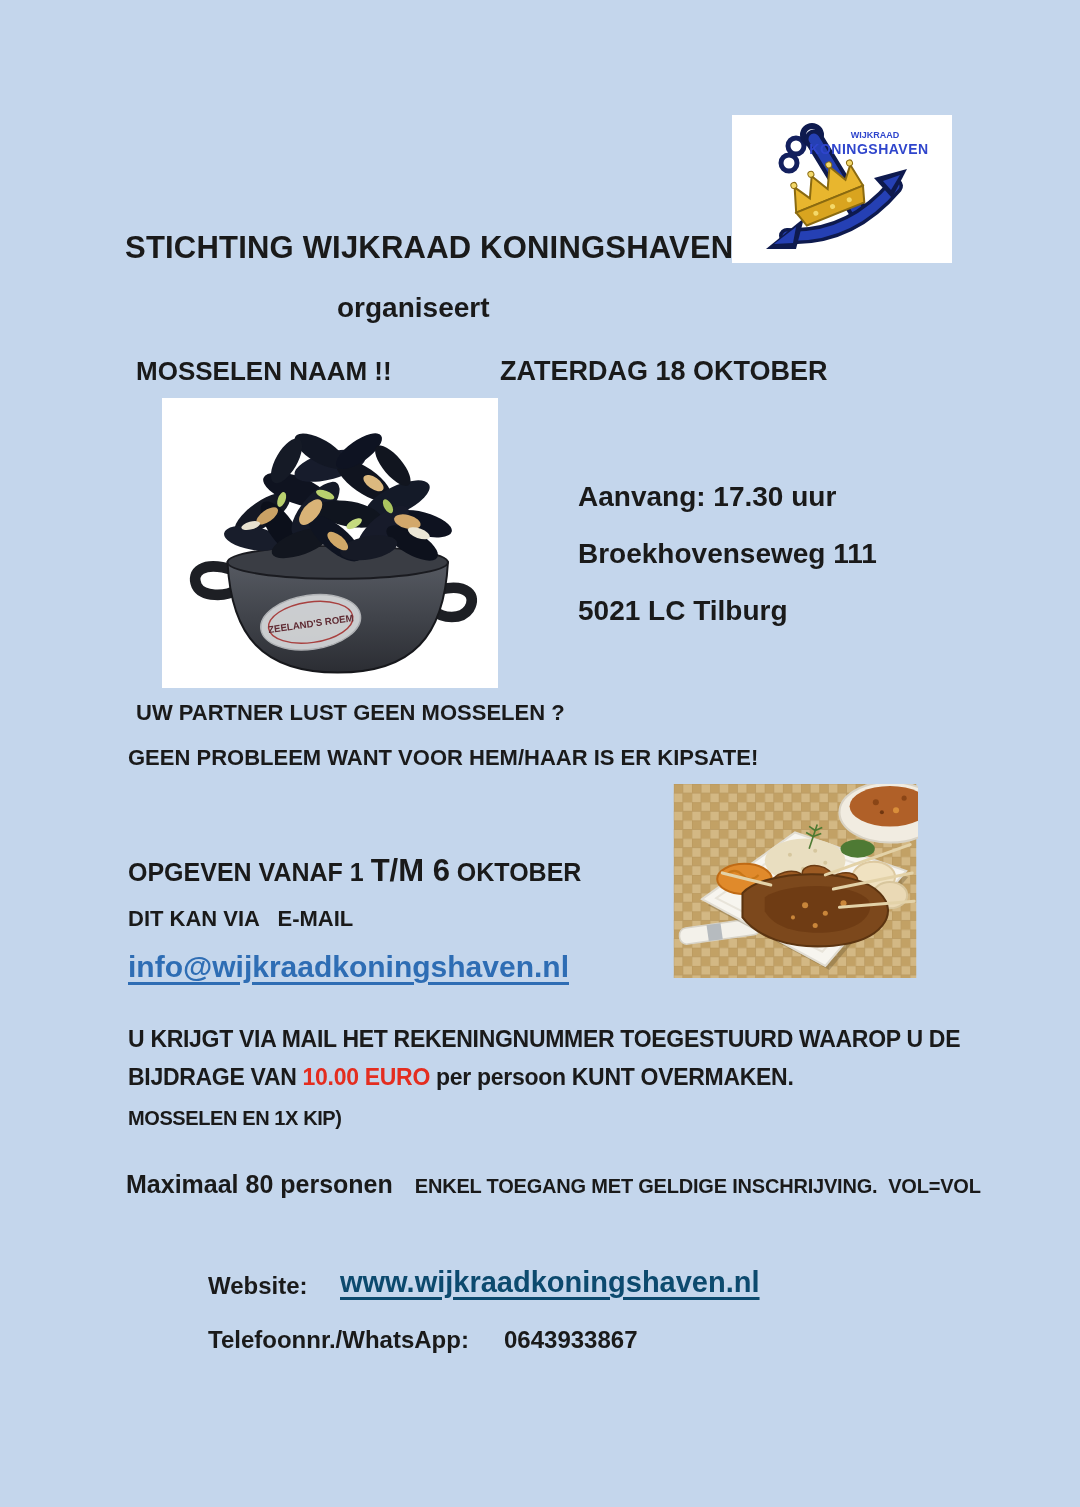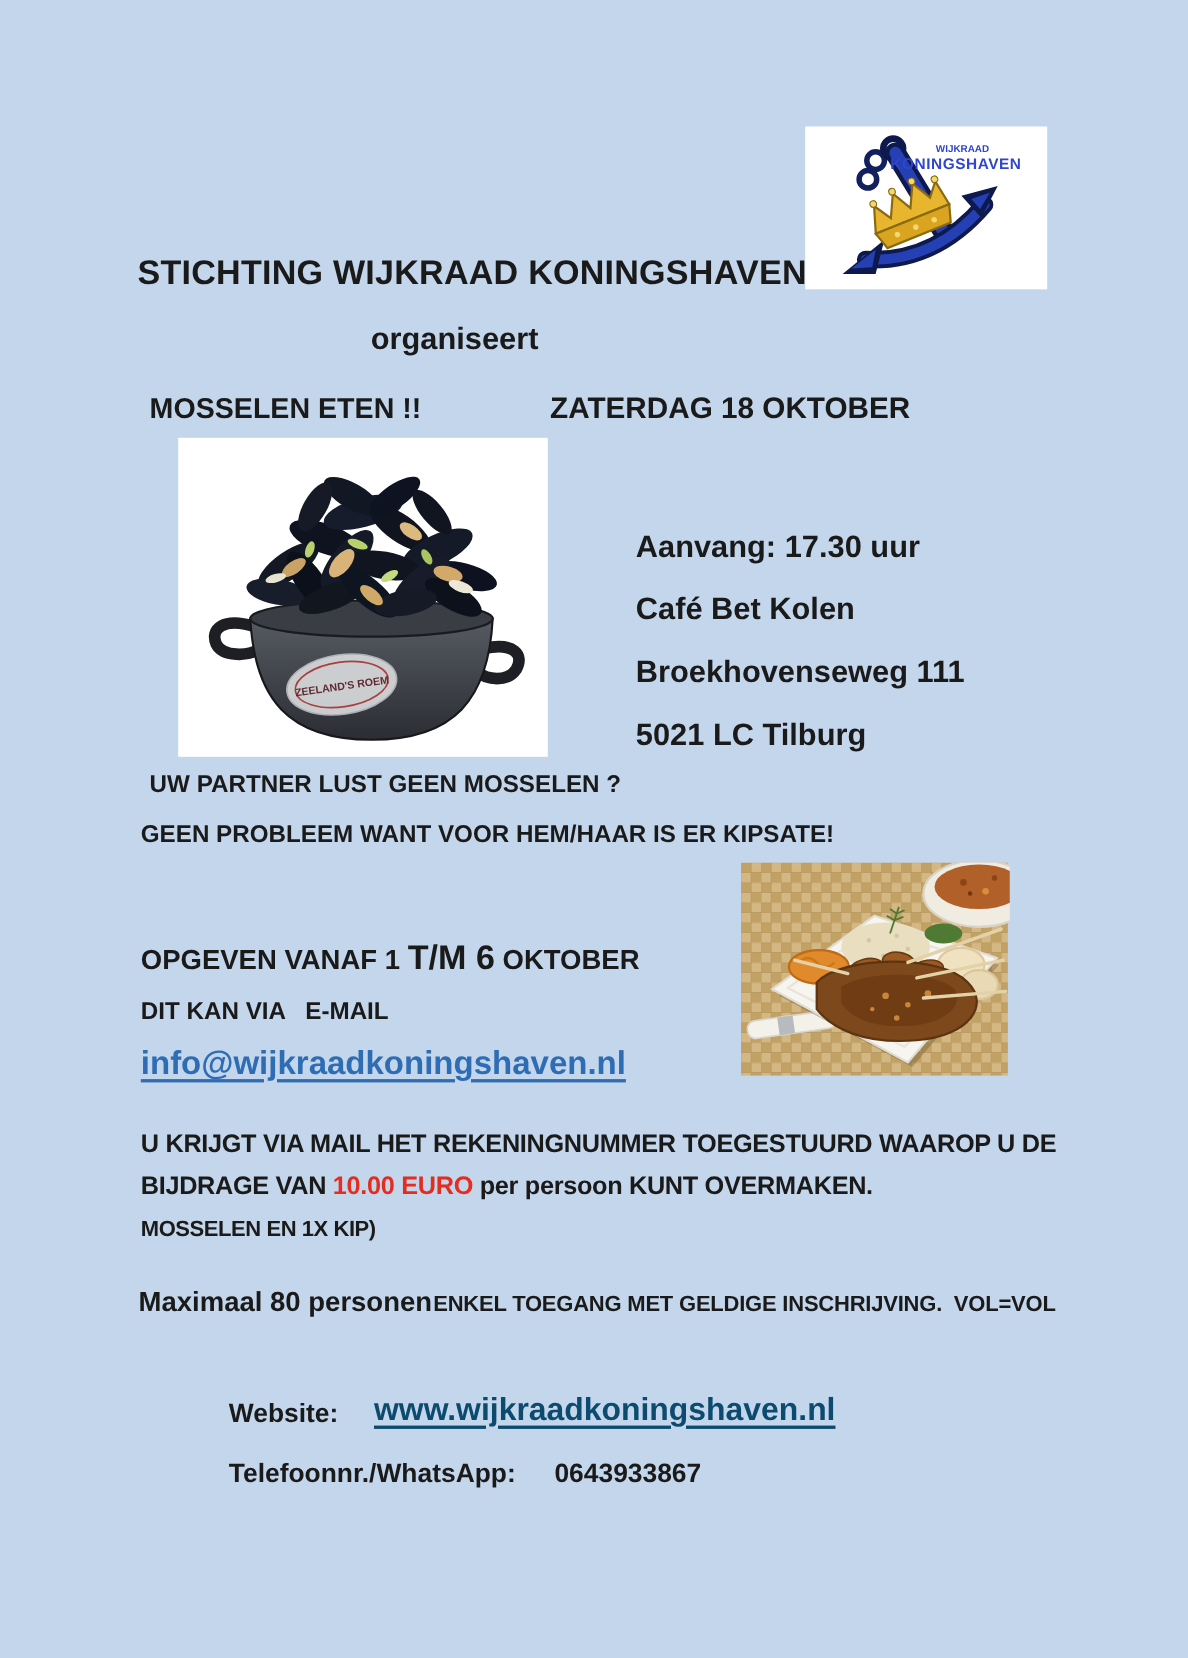--- a/index.html
+++ b/index.html
@@ -54,21 +54,21 @@
     cursor:pointer;
   }
 
   .payment{left:128px;top:1020px;font-size:23px;line-height:38px;letter-spacing:-0.3px;}
   .payment .red{color:#e42d1f;}
   .payment .lower{text-transform:none;}
 
   .reminder{left:128px;top:1102px;font-size:20px;line-height:32px;letter-spacing:-0.4px;}
 
   .capacity{left:126px;top:1170px;font-size:25px;}
-  .capacity .rest{font-size:20px;margin-left:1px;letter-spacing:-0.2px;}
+  .capacity .rest{font-size:20px;margin-left:22px;letter-spacing:-0.2px;}
 
   .website-label{left:208px;top:1272px;font-size:24px;}
   .website-link{
     left:340px;top:1266px;font-size:29px;
     color:#0c4a6e;
     text-decoration:underline;
     text-decoration-thickness:3px;
     text-underline-offset:5px;
     cursor:pointer;
   }
@@ -112,21 +112,21 @@
         <circle cx="114" cy="92" r="2.5" fill="#f4d96a"></circle>
       </g>
 
       <text x="143" y="23" text-anchor="middle" font-size="9" font-weight="700" fill="#2f45cc">WIJKRAAD</text>
       <text x="137" y="39" text-anchor="middle" font-size="14" font-weight="700" fill="#2f45cc" letter-spacing="0.5">KONINGSHAVEN</text>
     </svg>
   </div>
 
   <div class="abs title">STICHTING WIJKRAAD KONINGSHAVEN</div>
   <div class="abs subtitle">organiseert</div>
-  <div class="abs h-mosselen">MOSSELEN ETEN !!</div>
+  <div class="abs h-mosselen">MOSSELEN NAAM !!</div>
   <div class="abs h-date">ZATERDAG 18 OKTOBER</div>
 
   <div class="abs mussels-box">
     <svg width="336" height="290" viewBox="0 0 340 300">
       <defs>
         <linearGradient id="potGrad" x1="0" y1="0" x2="0" y2="1">
           <stop offset="0" stop-color="#565a62"></stop>
           <stop offset="1" stop-color="#2b2d33"></stop>
         </linearGradient>
       </defs>
@@ -176,21 +176,20 @@
       <g transform="rotate(-8 150 232)">
         <ellipse cx="150" cy="232" rx="52" ry="28" fill="#d6d8da" opacity="0.93" stroke="#b8babd" stroke-width="1.5"></ellipse>
         <ellipse cx="150" cy="232" rx="44" ry="21" fill="none" stroke="#a8403f" stroke-width="1.5"></ellipse>
         <text x="150" y="237" text-anchor="middle" font-size="10" font-weight="700" fill="#5f2b33">ZEELAND'S ROEM</text>
       </g>
     </svg>
   </div>
 
   <div class="abs details">
     <div>Aanvang: 17.30 uur</div>
-    <div>Café Bet Kolen</div>
     <div>Broekhovenseweg 111</div>
     <div>5021 LC Tilburg</div>
   </div>
 
   <div class="abs partner1">UW PARTNER LUST GEEN MOSSELEN ?</div>
   <div class="abs partner2">GEEN PROBLEEM WANT VOOR HEM/HAAR IS ER KIPSATE!</div>
 
   <div class="abs satay-box">
     <svg width="246" height="194" viewBox="0 0 240 192">
       <defs>

